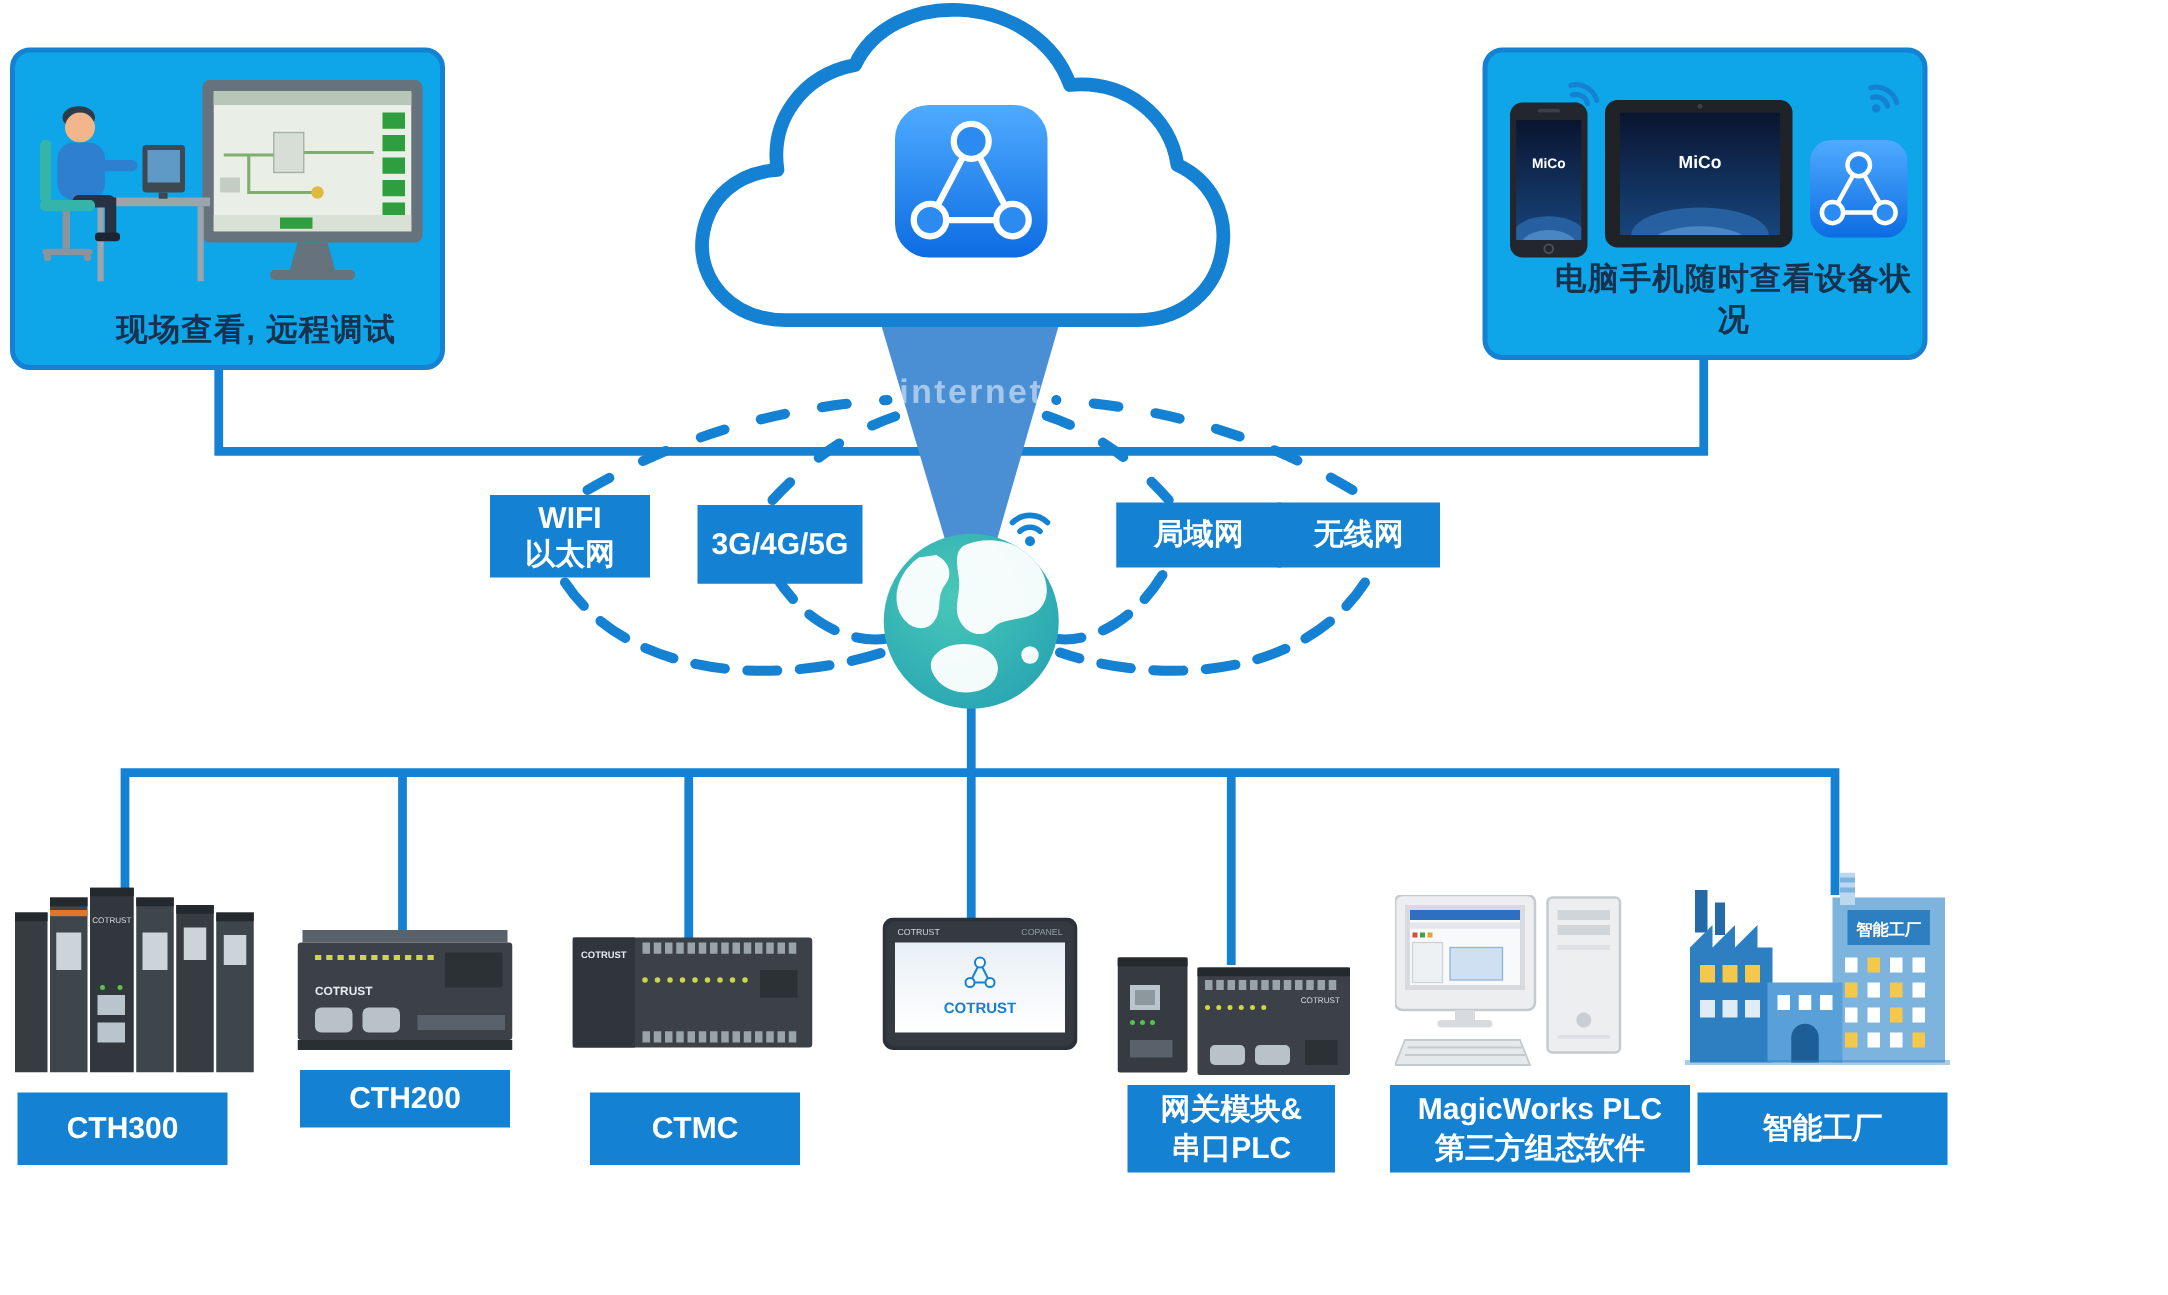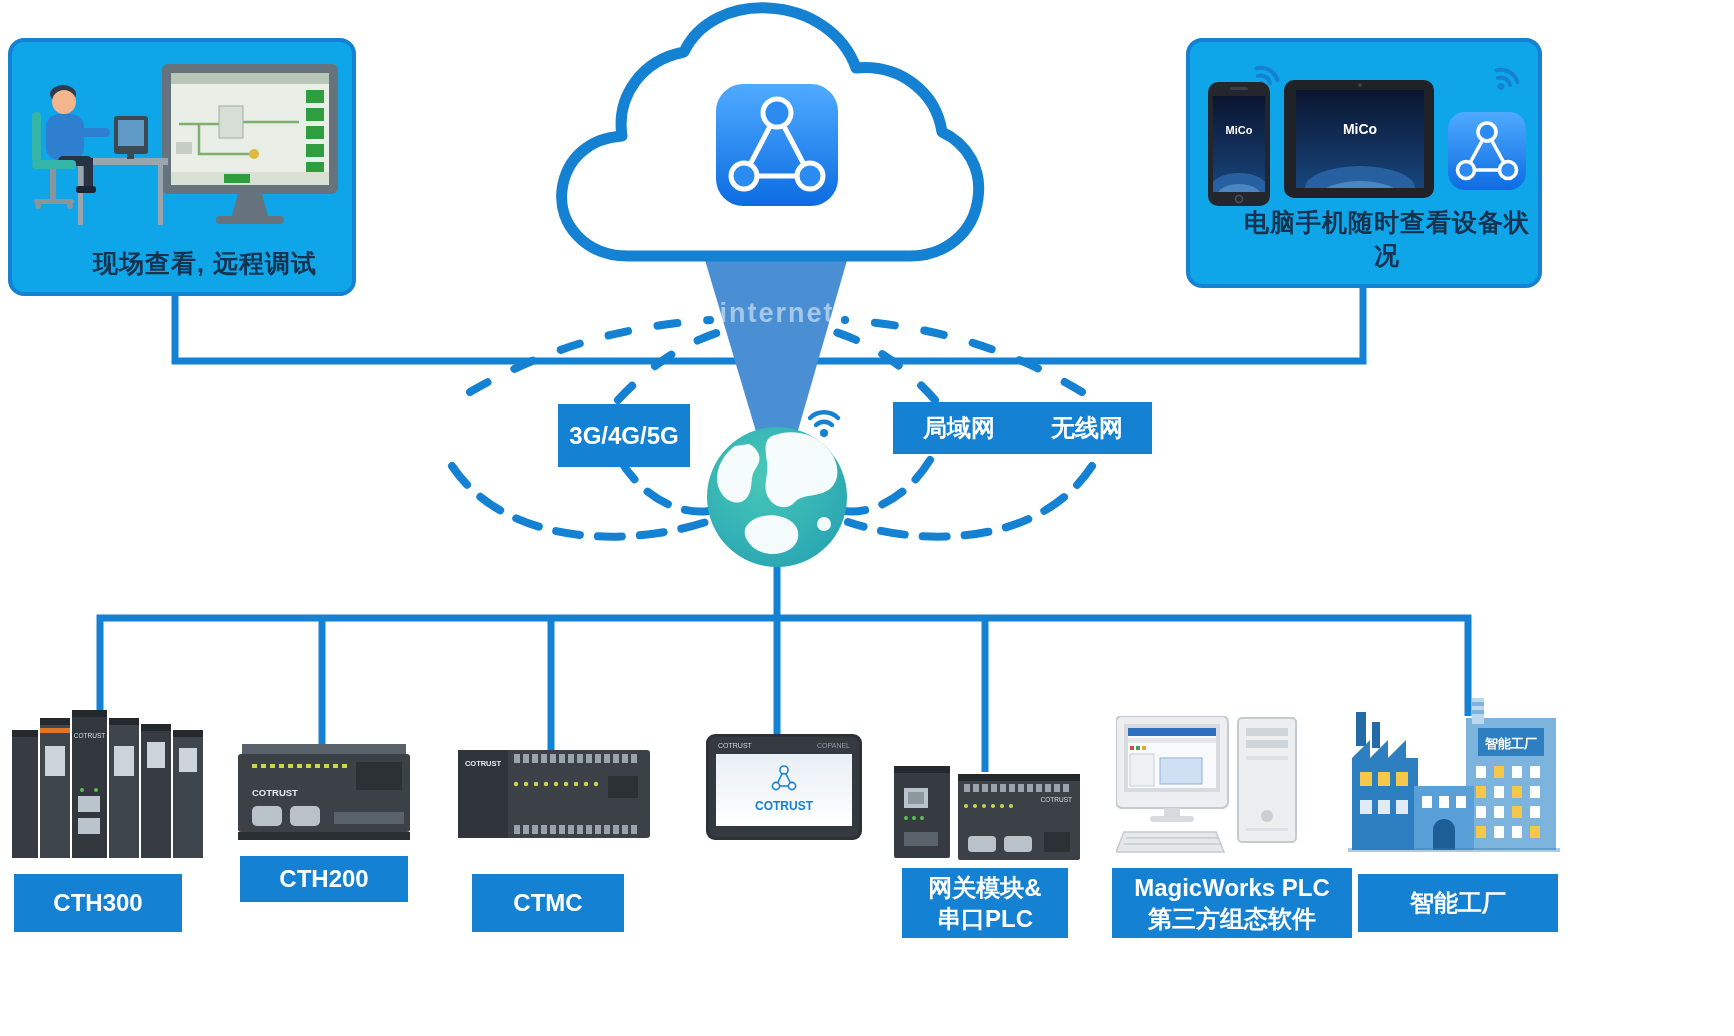--- a/index.html
+++ b/index.html
@@ -201,20 +201,24 @@
         <rect x="254" y="56" width="78" height="78" rx="17" fill="url(#gA2)"></rect>
         <path d="M 293 76 L 272 114 L 314 114 Z" fill="none" stroke="#ffffff" stroke-width="3.6" stroke-linejoin="round"></path>
         <circle cx="293" cy="76" r="9" fill="#2b8bf0" stroke="#ffffff" stroke-width="3.6"></circle>
         <circle cx="272" cy="114" r="8.5" fill="#2b8bf0" stroke="#ffffff" stroke-width="3.6"></circle>
         <circle cx="314" cy="114" r="8.5" fill="#2b8bf0" stroke="#ffffff" stroke-width="3.6"></circle>
       </g>
     </svg>
     <div class="card-label">电脑手机随时查看设备状况</div>
   </div>
 
+  <div class="netlabel" style="left:392px;top:396px;width:128px;height:66px">
+    <span>WIFI</span>
+    <span>以太网</span>
+  </div>
   <div class="netlabel" style="left:558px;top:404px;width:132px;height:63px">
     <span>3G/4G/5G</span>
     <span></span>
   </div>
   <div class="netlabel" style="left:893px;top:402px;width:132px;height:52px">
     <span>局域网</span>
     <span></span>
   </div>
   <div class="netlabel" style="left:1022px;top:402px;width:130px;height:52px">
     <span>无线网</span>
@@ -487,21 +491,21 @@
   </div>
 
   <div class="devlabel" style="left:14px;top:874px;width:168px;height:58px">
     <span>CTH300</span>
     <span></span>
   </div>
   <div class="devlabel" style="left:240px;top:856px;width:168px;height:46px">
     <span>CTH200</span>
     <span></span>
   </div>
-  <div class="devlabel" style="left:472px;top:874px;width:152px;height:58px">
+  <div class="devlabel" style="left:472px;top:874px;width:168px;height:58px">
     <span>CTMC</span>
     <span></span>
   </div>
   <div class="devlabel" style="left:902px;top:868px;width:166px;height:70px">
     <span>网关模块&amp;</span>
     <span>串口PLC</span>
   </div>
   <div class="devlabel" style="left:1112px;top:868px;width:240px;height:70px">
     <span>MagicWorks PLC</span>
     <span>第三方组态软件</span>

